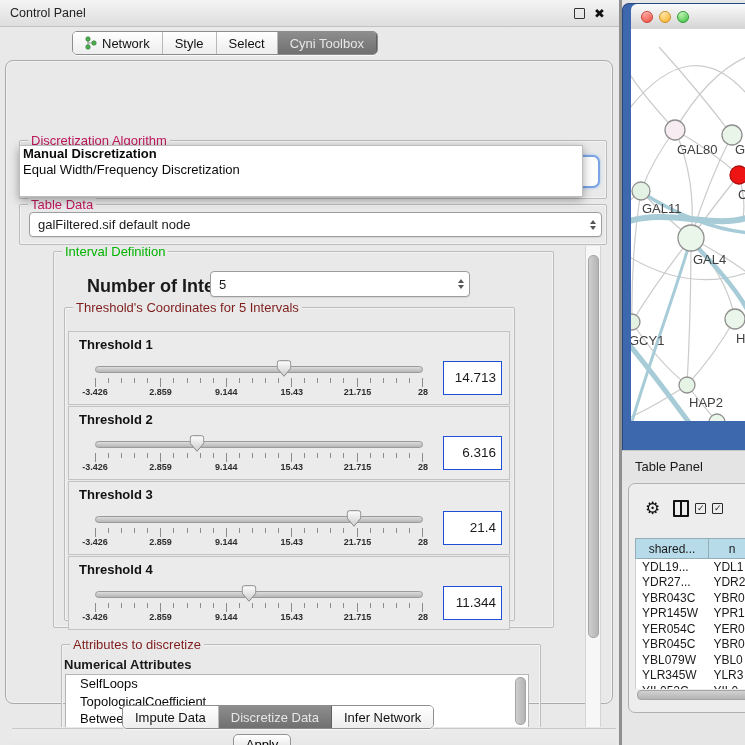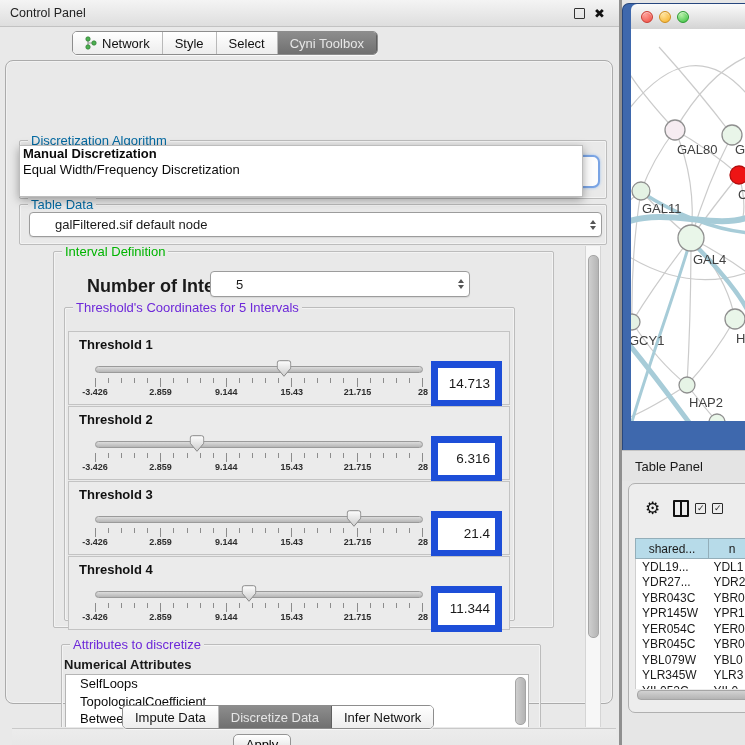--- a/index.html
+++ b/index.html
@@ -27,28 +27,28 @@
   #topTabs{position:absolute;left:72px;top:31px;}
   #bottomTabs{position:absolute;left:122px;top:705px;}
 
   .outer-panel{position:absolute;left:5px;top:60px;width:606px;height:642px;
      border:1px solid #ababab;border-radius:8px;background:#e9e9e9;
      box-shadow:inset 0 0 0 1px #f2f2f2;}
 
   .group{position:absolute;border:1px solid #bcbcbc;border-radius:2px;
      box-shadow:inset 0 0 0 1px #f3f3f3;}
   .gtitle{position:absolute;top:-8px;left:8px;background:#e9e9e9;padding:0 3px;
-     font-size:13px;color:#0369a1;line-height:15px;}
+     font-size:13px;color:#be185d;line-height:15px;}
   .gtitle.green{color:#00b400;}
-  .gtitle.blue{color:#6d28d9;}
+  .gtitle.blue{color:#7f1d1d;}
 
   
   .combo{position:absolute;background:#fff;border:1px solid #9c9c9c;border-radius:4px;
      font-size:13px;display:flex;align-items:center;box-shadow:0 1px 1px rgba(0,0,0,.08);}
-  .combo .val{flex:1;padding-left:8px;overflow:hidden;white-space:nowrap;margin-left:17px;}
+  .combo .val{flex:1;padding-left:8px;overflow:hidden;white-space:nowrap;}
   .spin{width:16px;display:flex;flex-direction:column;align-items:center;justify-content:center;gap:2px;}
   .spin i{width:0;height:0;border-left:3.5px solid transparent;border-right:3.5px solid transparent;display:block;}
   .spin .up{border-bottom:4px solid #555;}
   .spin .dn{border-top:4px solid #555;}
   .combo-behind{position:absolute;left:22px;top:94px;width:568px;height:29px;background:#fdfdfd;
      border:2px solid #7aa4e4;border-radius:7px;box-shadow:0 0 3px #9cc0ef;}
 
   
   .popup{position:absolute;left:13px;top:84px;width:562px;height:50px;background:#fff;
      border:1px solid #bdbdbd;box-shadow:0 3px 9px rgba(0,0,0,.35);z-index:6;font-size:13px;}
@@ -73,21 +73,21 @@
      background:linear-gradient(#dcdcdc,#b6b6b6);border:1px solid #9a9a9a;box-sizing:border-box;}
   .handle{position:absolute;top:-6px;transform:translateX(-50%);}
   .ticks{position:absolute;left:26px;top:46px;width:328px;height:10px;display:flex;justify-content:space-between;}
   .ticks i{width:1px;background:#8c8c8c;display:block;}
   .ticks i.minor{height:5px;}
   .ticks i.major{height:9px;}
   .ticklabels{position:absolute;left:26px;top:55px;width:328px;height:12px;
      font-size:9px;font-weight:bold;color:#2e2e2e;}
   .ticklabels span{position:absolute;transform:translateX(-50%);white-space:nowrap;}
   .thr-value{position:absolute;right:7px;top:29px;width:52px;height:32px;background:#fff;
-     border:7px solid #1d4ed8;font-size:13.5px;text-align:right;line-height:32px;padding-right:5px;}
+     border:1px solid #1d4ed8;font-size:13.5px;text-align:right;line-height:32px;padding-right:5px;}
 
   
   .attr-label{position:absolute;left:2px;top:12px;font-size:13px;font-weight:bold;}
   .attr-list{position:absolute;left:3px;top:29px;width:462px;height:80px;background:#fff;
      border:1px solid #b5b5b5;overflow:hidden;}
   .attr-item{font-size:13px;line-height:17.5px;padding-left:14px;color:#0a0a0a;}
   .list-scrollbar{position:absolute;right:2px;top:2px;width:9px;height:46px;border-radius:5px;
      background:linear-gradient(90deg,#cfcfcf,#b3b3b3);border:1px solid #a5a5a5;}
 
   .apply-row{position:absolute;left:6px;top:667px;width:604px;height:34px;border-top:1px solid #c9c9c9;

